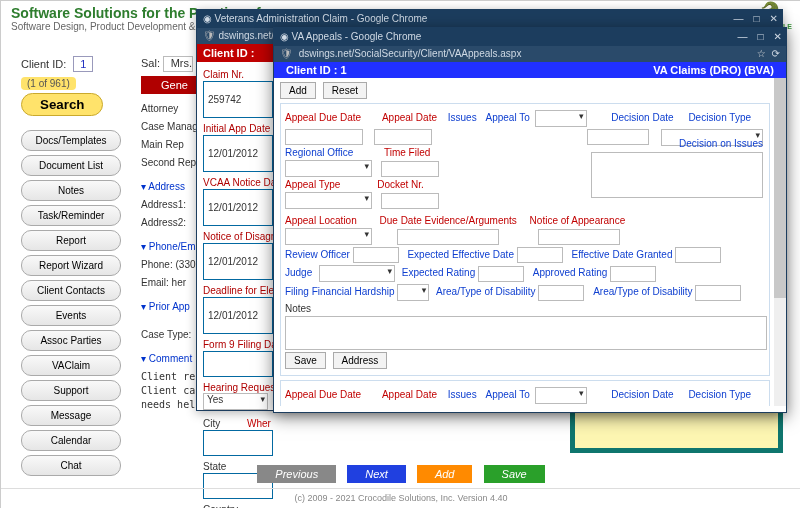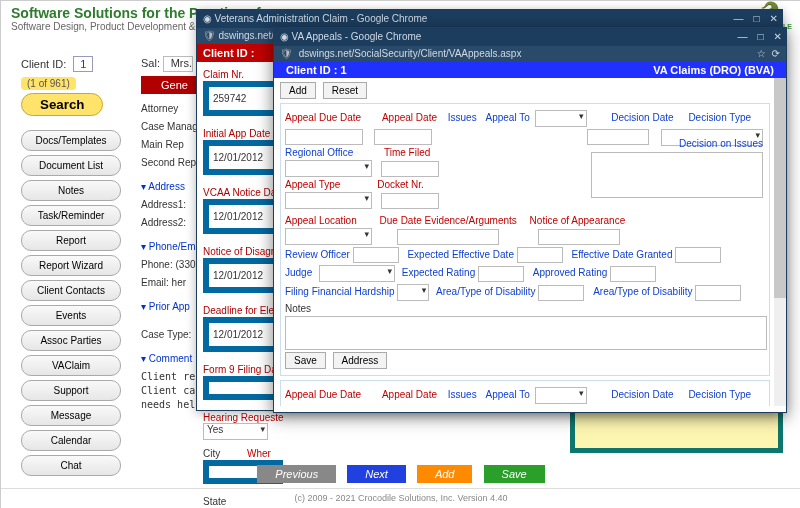--- a/index.html
+++ b/index.html
@@ -24,21 +24,21 @@
 .comment-box{font-family:monospace;font-size:10px;color:#333;margin-top:2px;line-height:14px}
 
 .win1{position:absolute;left:195px;top:8px;width:585px;height:400px;background:#fff;border:1px solid #1c3d5e;box-shadow:0 2px 10px rgba(0,0,0,.3)}
 .titlebar1{height:18px;background:#1c3d5e;color:#cfd9e4;font-size:10px;line-height:18px;padding:0 6px;position:relative}
 .winctrls{position:absolute;right:4px;top:0;display:flex;gap:10px;color:#cfd9e4}
 .winctrls span{cursor:pointer}
 .addr1{height:16px;background:#2a4a6a;color:#cfd9e4;font-size:10px;line-height:16px;padding:0 6px}
 .clientbar-red{background:#c10000;color:#fff;font-size:11px;font-weight:bold;padding:3px 6px}
 .w1-body{padding:4px 6px;font-size:10px;color:#333}
 .w1-body .lbl{color:#b00000;margin-top:3px}
-.w1-body .val{border:6px solid #0369a1;padding:6px 4px;margin:1px 0 12px;width:60px}
+.w1-body .val{border:1px solid #0369a1;padding:12px 4px;margin:1px 0 5px;width:60px}
 .save-btn{background:#c7d6ff;border:1px solid #7a90d0;padding:2px 10px;cursor:pointer;margin-top:4px}
 
 .win2{position:absolute;left:272px;top:26px;width:512px;height:384px;background:#fff;border:1px solid #1c3d5e;box-shadow:0 4px 16px rgba(0,0,0,.5)}
 .titlebar2{height:18px;background:#1c3d5e;color:#cfd9e4;font-size:10px;line-height:18px;padding:0 6px;position:relative}
 .addr2{height:16px;background:#2a4a6a;color:#cfd9e4;font-size:10px;line-height:16px;padding:0 6px;display:flex;align-items:center;gap:6px}
 .shield{color:#bbb}
 .star{color:#ddd}
 .clientbar-blue{background:#2030ff;color:#fff;font-weight:bold;font-size:11px;padding:2px 12px;display:flex}
 .clientbar-blue .cid{min-width:70px}
 .clientbar-blue .ttl{flex:1;text-align:right}

